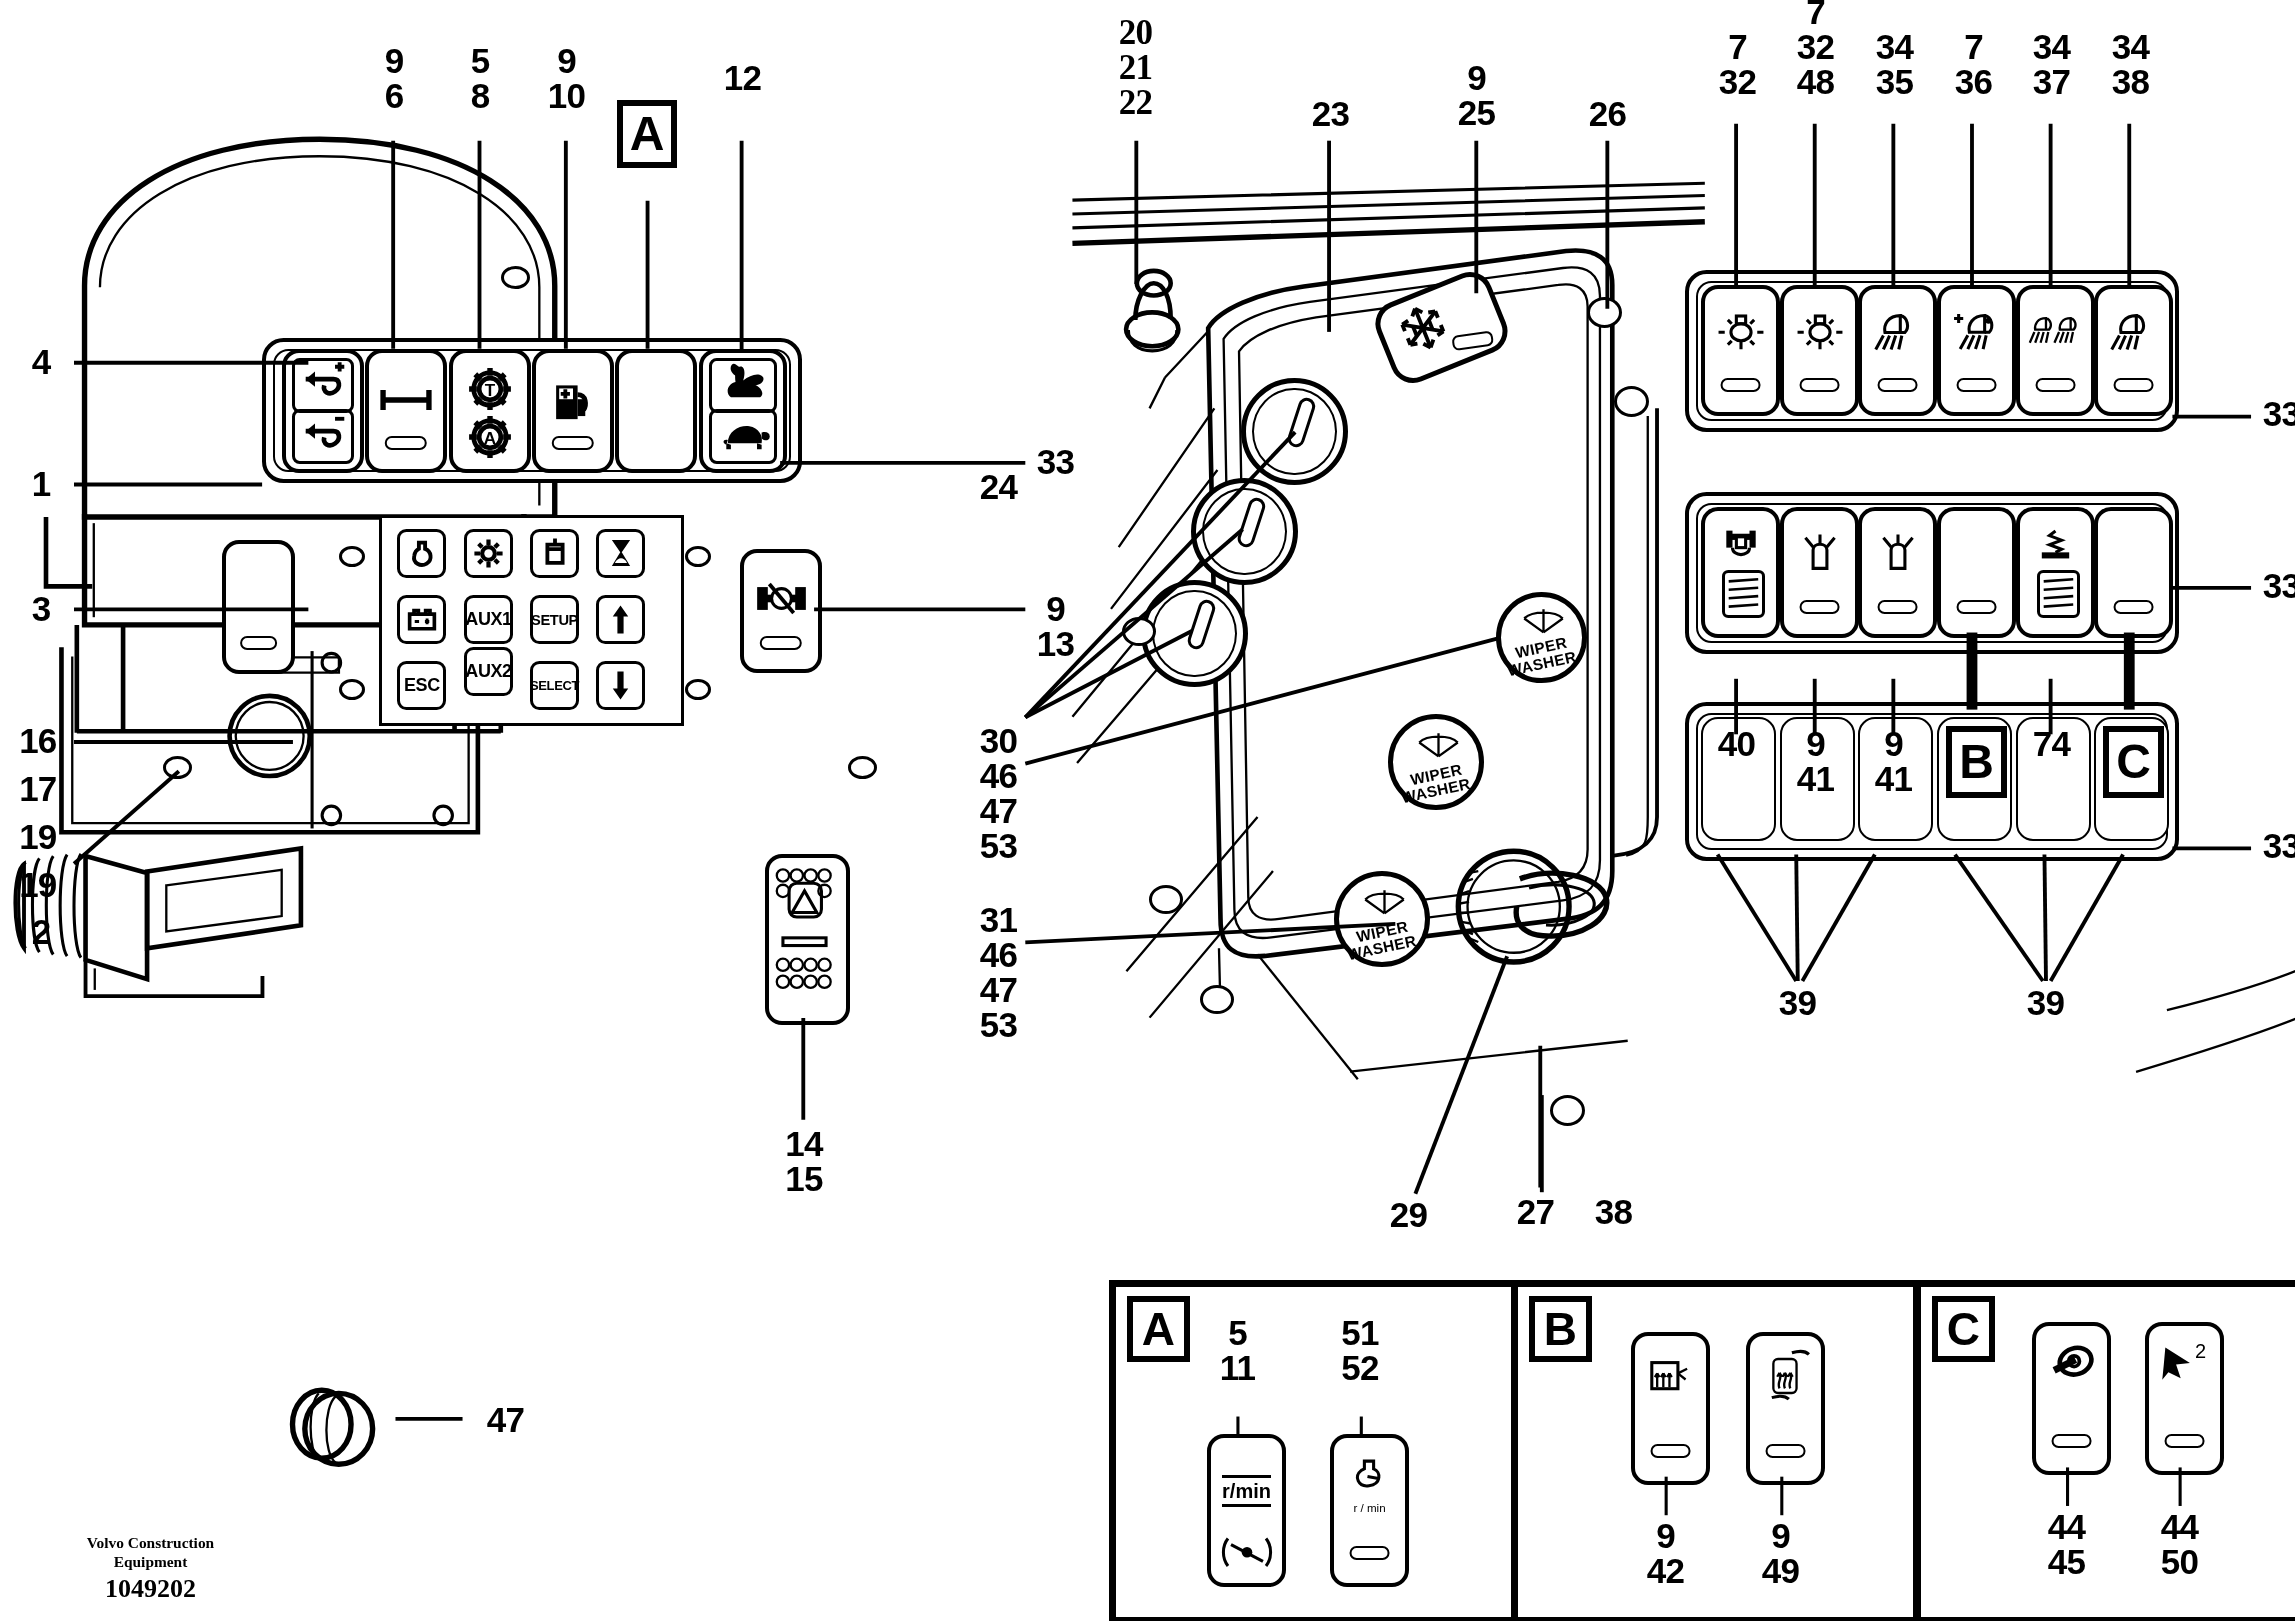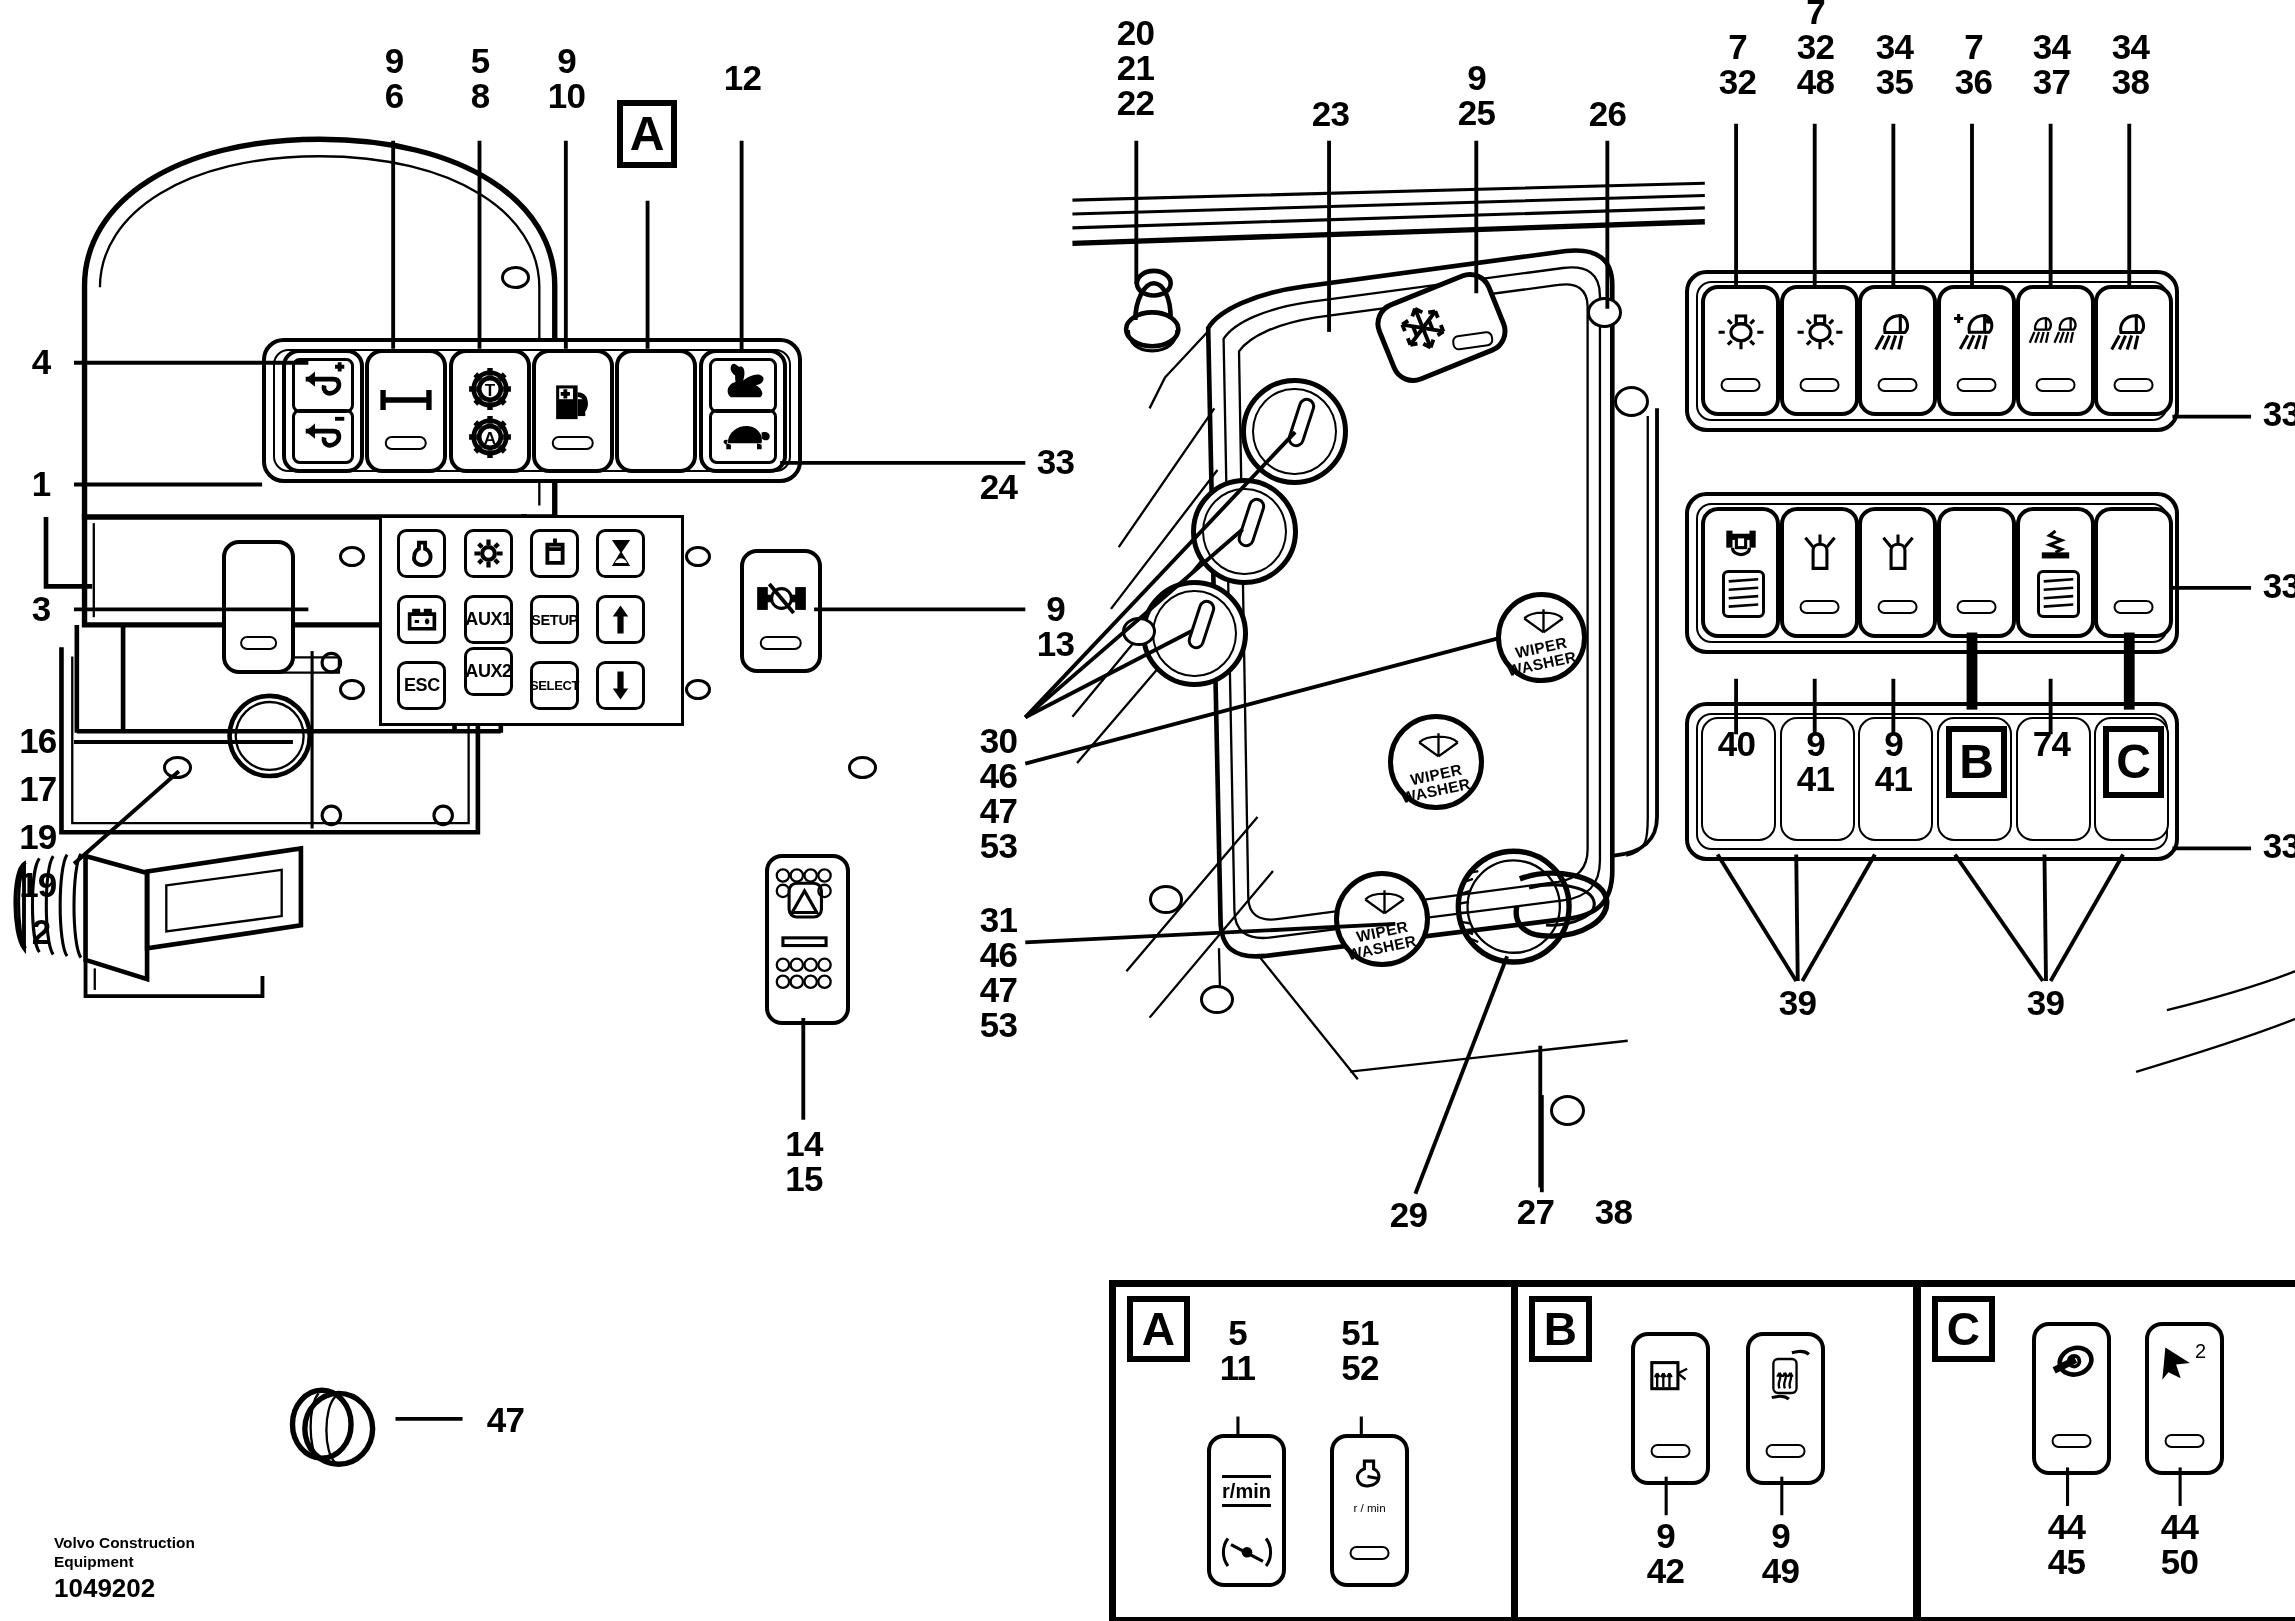--- a/index.html
+++ b/index.html
@@ -31,21 +31,21 @@
   .wknob{position:absolute;border:5.4px solid #000;border-radius:50%;background:#fff;
          display:flex;flex-direction:column;align-items:center;
          justify-content:flex-end;padding-bottom:7px;box-sizing:border-box;}
   .wknob span{font-size:15.4px;font-weight:bold;line-height:1.0;
               transform:rotate(-12deg);letter-spacing:0.4px;}
   .keypad{position:absolute;border:3.1px solid #000;background:#fff;}
   .key{position:absolute;border:3.9px solid #000;border-radius:9.3px;background:#fff;
        display:flex;align-items:center;justify-content:center;
        font-weight:bold;font-size:18px;letter-spacing:-0.4px;}
   .screw{position:absolute;border:3.1px solid #000;border-radius:50%;background:#fff;}
-  .label{position:absolute;font-weight:bold;text-align:left;line-height:1.22;}
+  .label{position:absolute;font-weight:bold;text-align:center;line-height:1.22;font-family:Liberation Serif, serif;}
   svg{display:block;overflow:visible;}
   .outline{fill:none;stroke:#000;}
 </style>
 </head>
 <body>
 
 <div id="stage">
 
   <svg style="position:absolute;left:46px;top:85px;" width="555" height="679" viewBox="0 0 720 880">
     <path class="outline" stroke-width="7" d="M50 260 C50 150 170 70 355 70 C540 70 660 150 660 260 L660 560 L50 560 Z"></path>
@@ -618,21 +618,21 @@
 15</div>
 
   <svg style="position:absolute;left:274px;top:1384px;" width="131" height="85" viewBox="0 0 170 110">
     <ellipse class="outline" stroke-width="7" cx="62" cy="52" rx="38" ry="44"></ellipse>
     <ellipse class="outline" stroke-width="7" cx="84" cy="58" rx="44" ry="46"></ellipse>
     <path class="outline" stroke-width="3" d="M58 12 C44 26 44 86 58 98"></path>
     <path class="outline" stroke-width="3" d="M80 16 C64 30 64 90 80 102"></path>
   </svg>
   <div class="cal" style="left:480px;top:1402px;width:51px;">47</div>
 
-  <div class="cal" style="left:1110px;top:15.4px;width:51px;">20
+  <div class="cal" style="left:1110px;top:15.4px;width:51px;font-family:Liberation Serif, serif;">20
 21
 22</div>
   <div class="cal" style="left:1305px;top:96px;width:51px;">23</div>
   <div class="cal" style="left:1451px;top:60px;width:51px;">9
 25</div>
   <div class="cal" style="left:1582px;top:96px;width:51px;">26</div>
 
   <div class="cal" style="left:973px;top:469px;width:51px;">24</div>
   <div class="cal" style="left:973px;top:723px;width:51px;">30
 46

